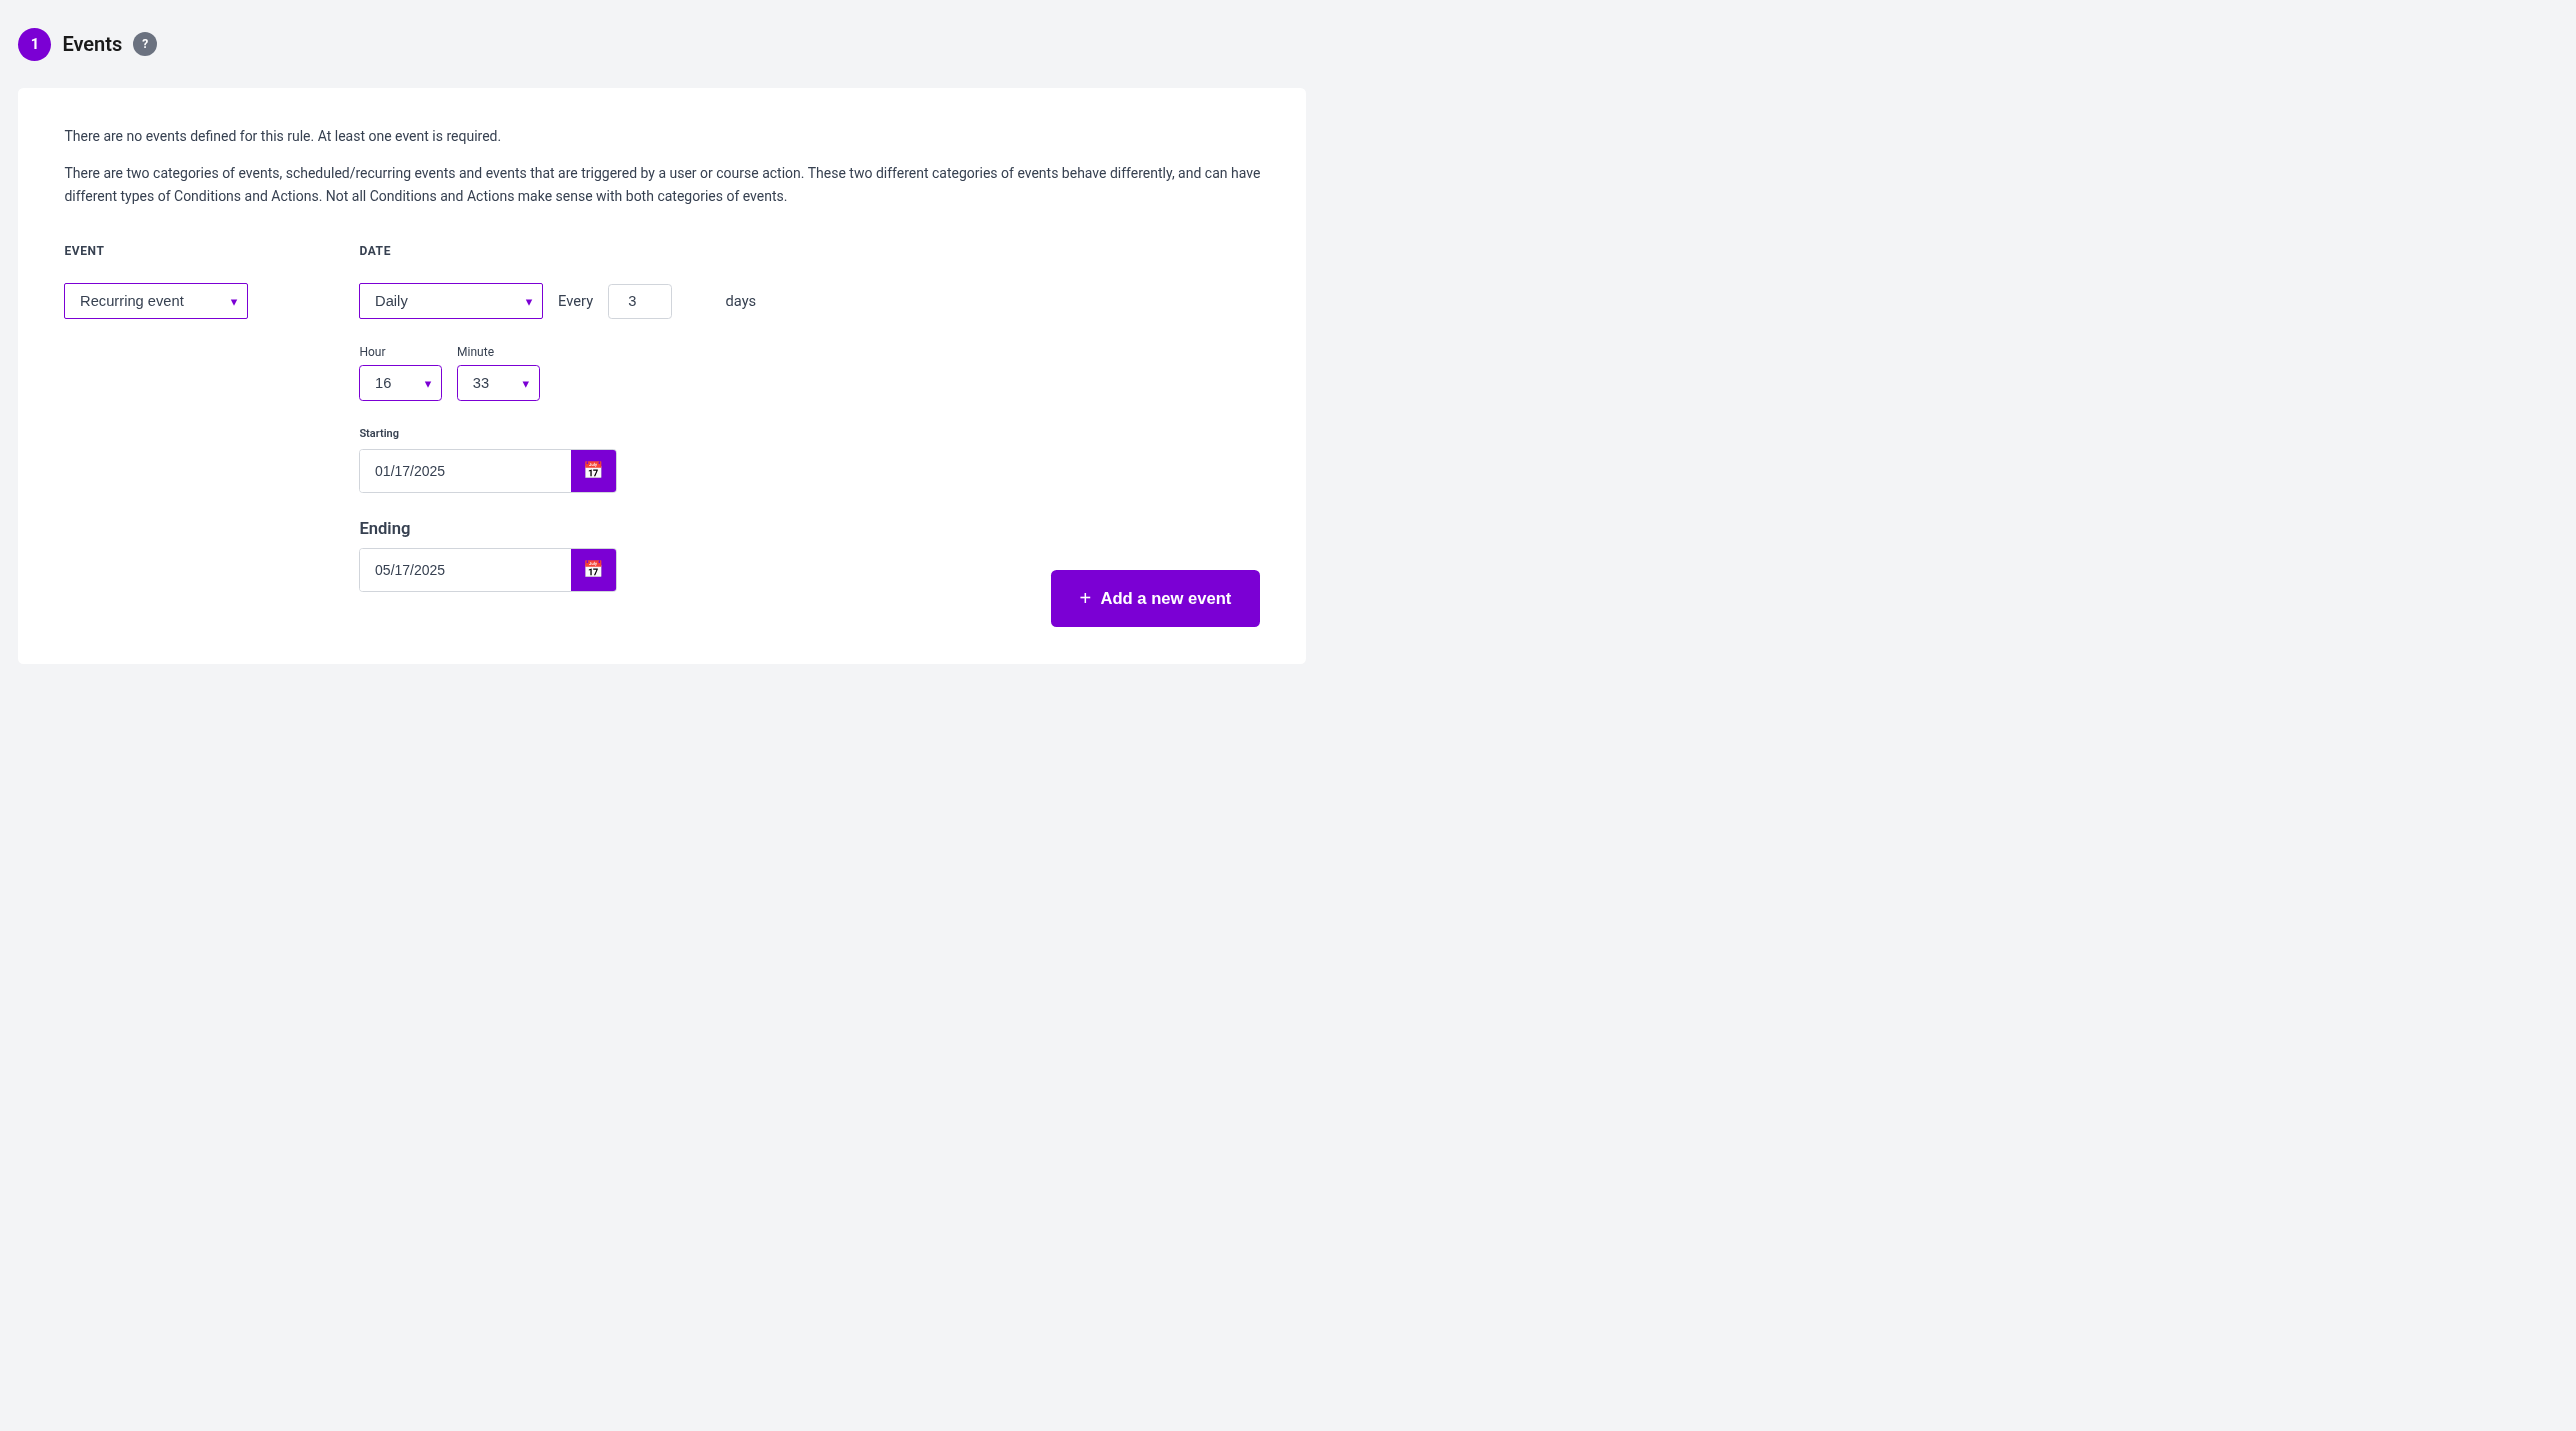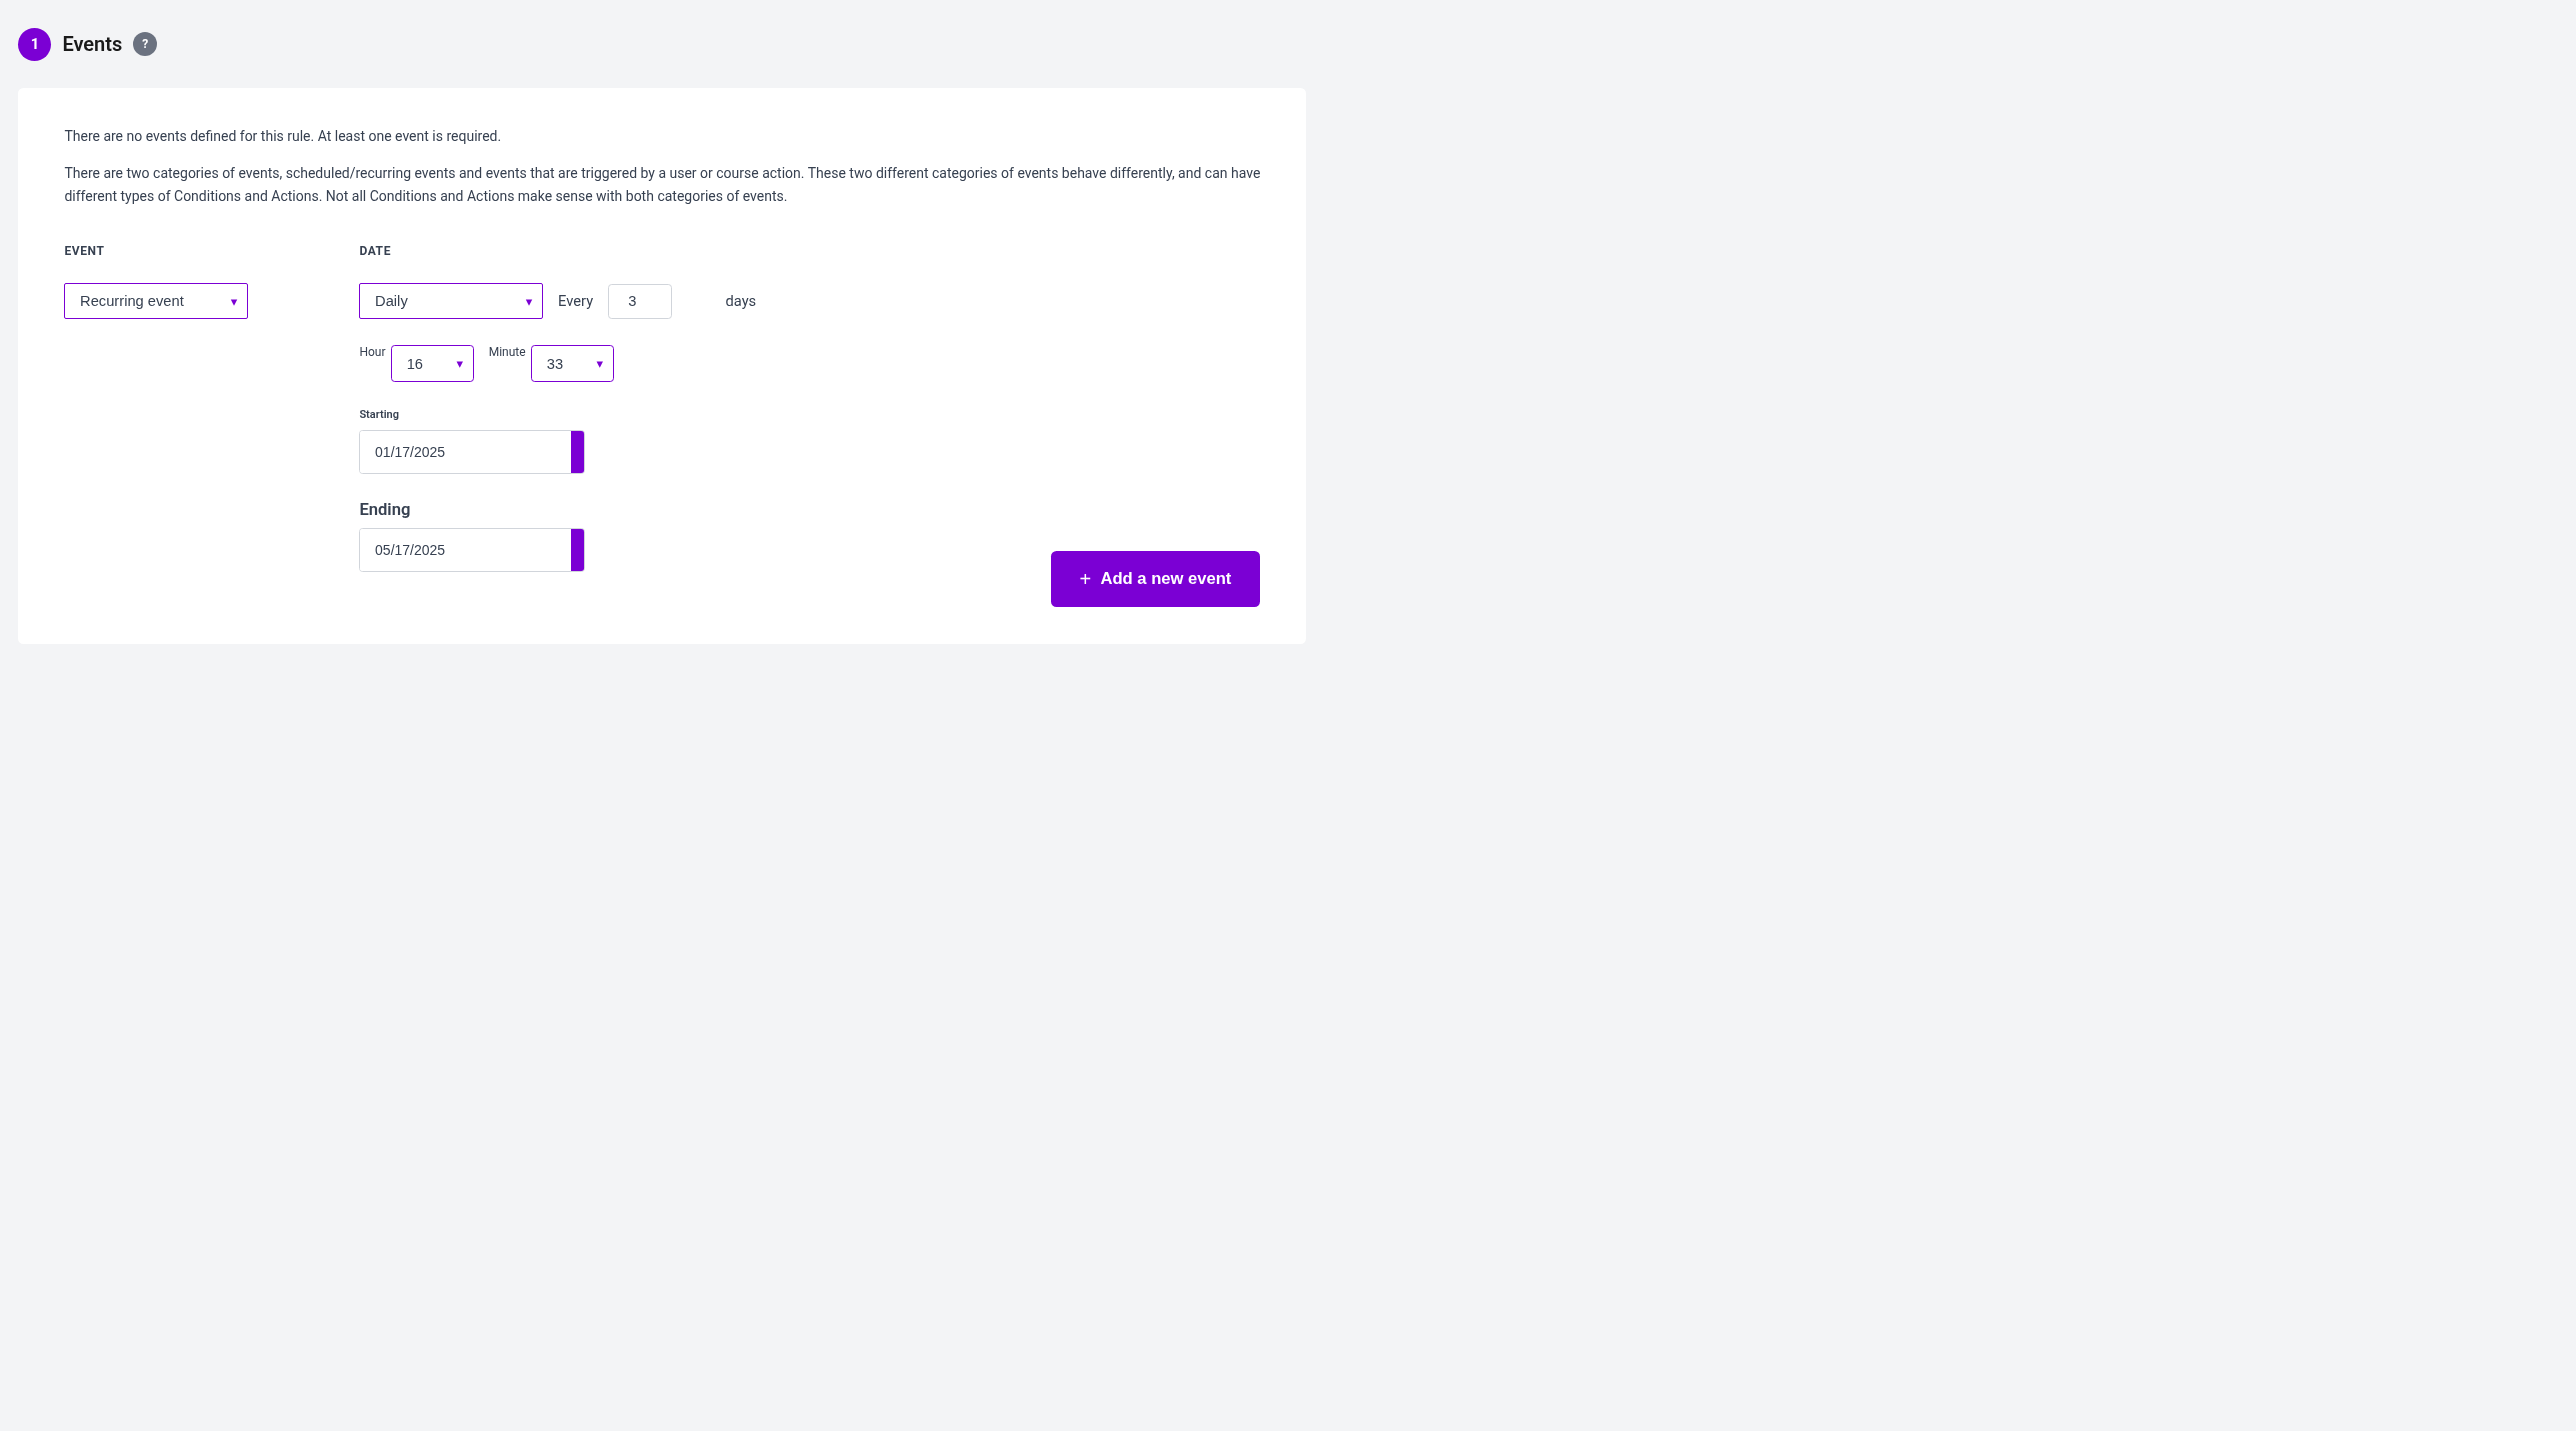--- a/index.html
+++ b/index.html
@@ -172,21 +172,21 @@
     }
 
     .time-row {
       display: flex;
       gap: 14.7px;
       margin-bottom: 26px;
     }
 
     .time-field {
       display: flex;
-      flex-direction: row;
+      flex-direction: column;
       gap: 5.5px;
     }
 
     .time-sub-label {
       font-size: 12px;
       color: #374151;
     }
 
     .time-select-wrapper {
       position: relative;
@@ -213,21 +213,21 @@
       font-weight: 600;
       color: #374151;
       margin-bottom: 9.2px;
     }
 
     .date-input-wrapper {
       display: flex;
       border: 0.9px solid #d1d5db;
       border-radius: 3.7px;
       overflow: hidden;
-      width: 226px;
+      width: 258px;
       margin-bottom: 26px;
     }
 
     .date-input {
       border: none;
       padding: 11px 14.7px;
       font-size: 14px;
       color: #374151;
       flex: 1;
       outline: none;

